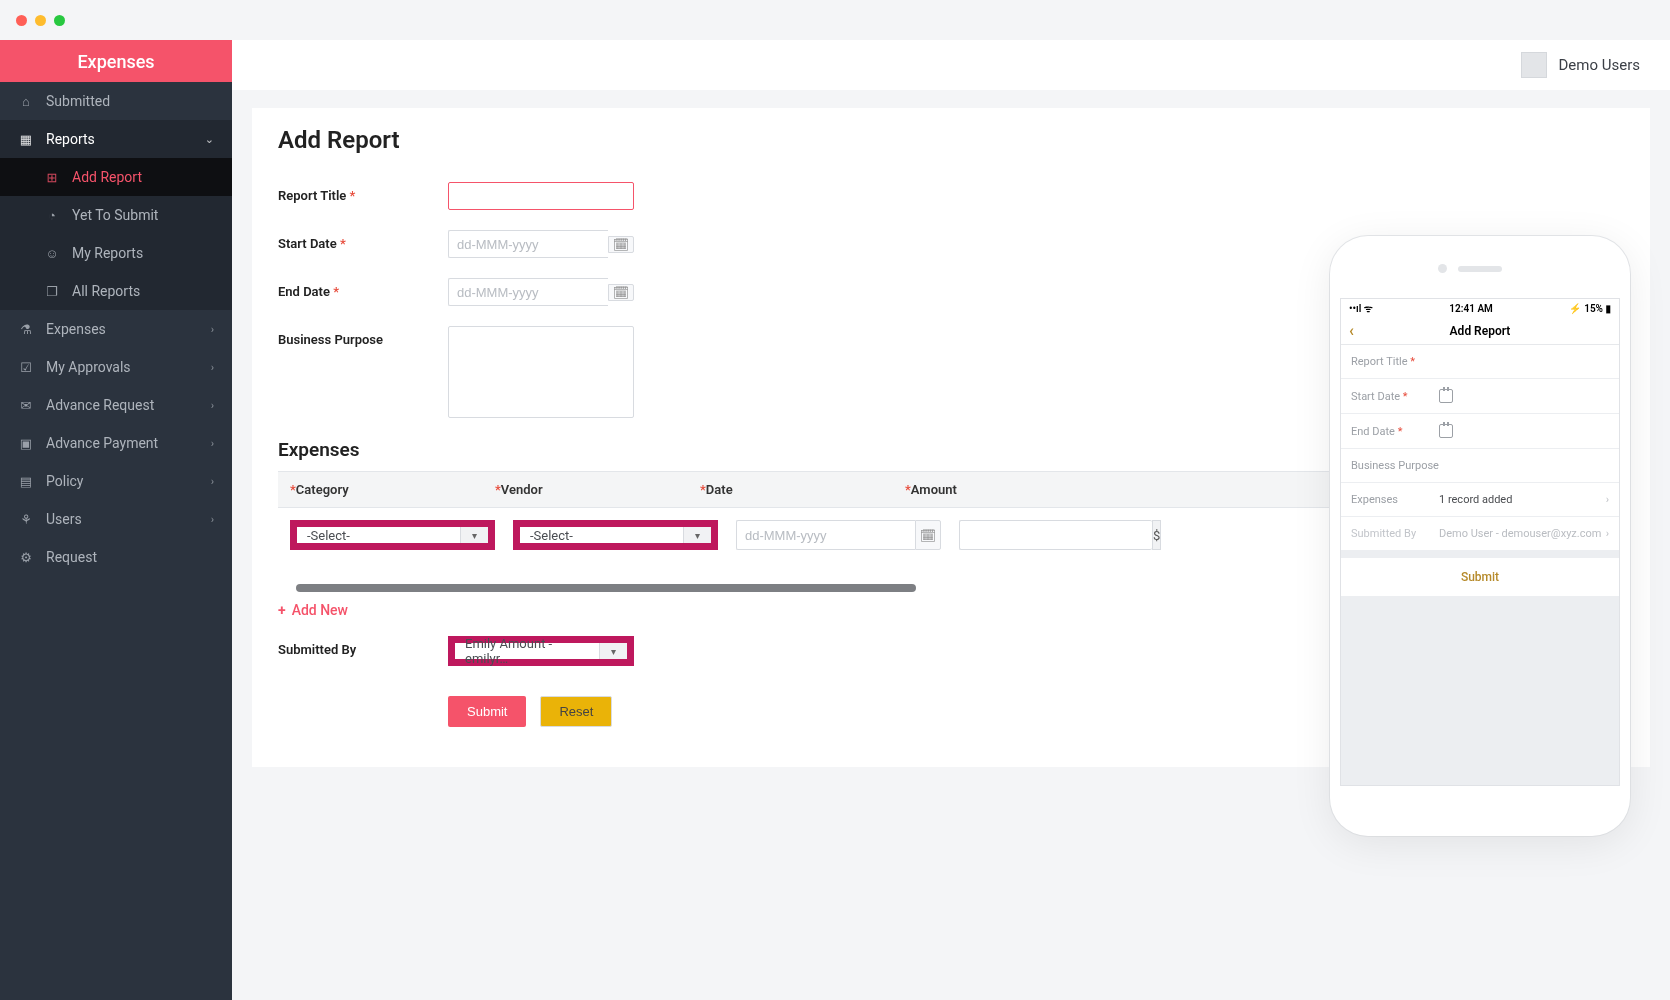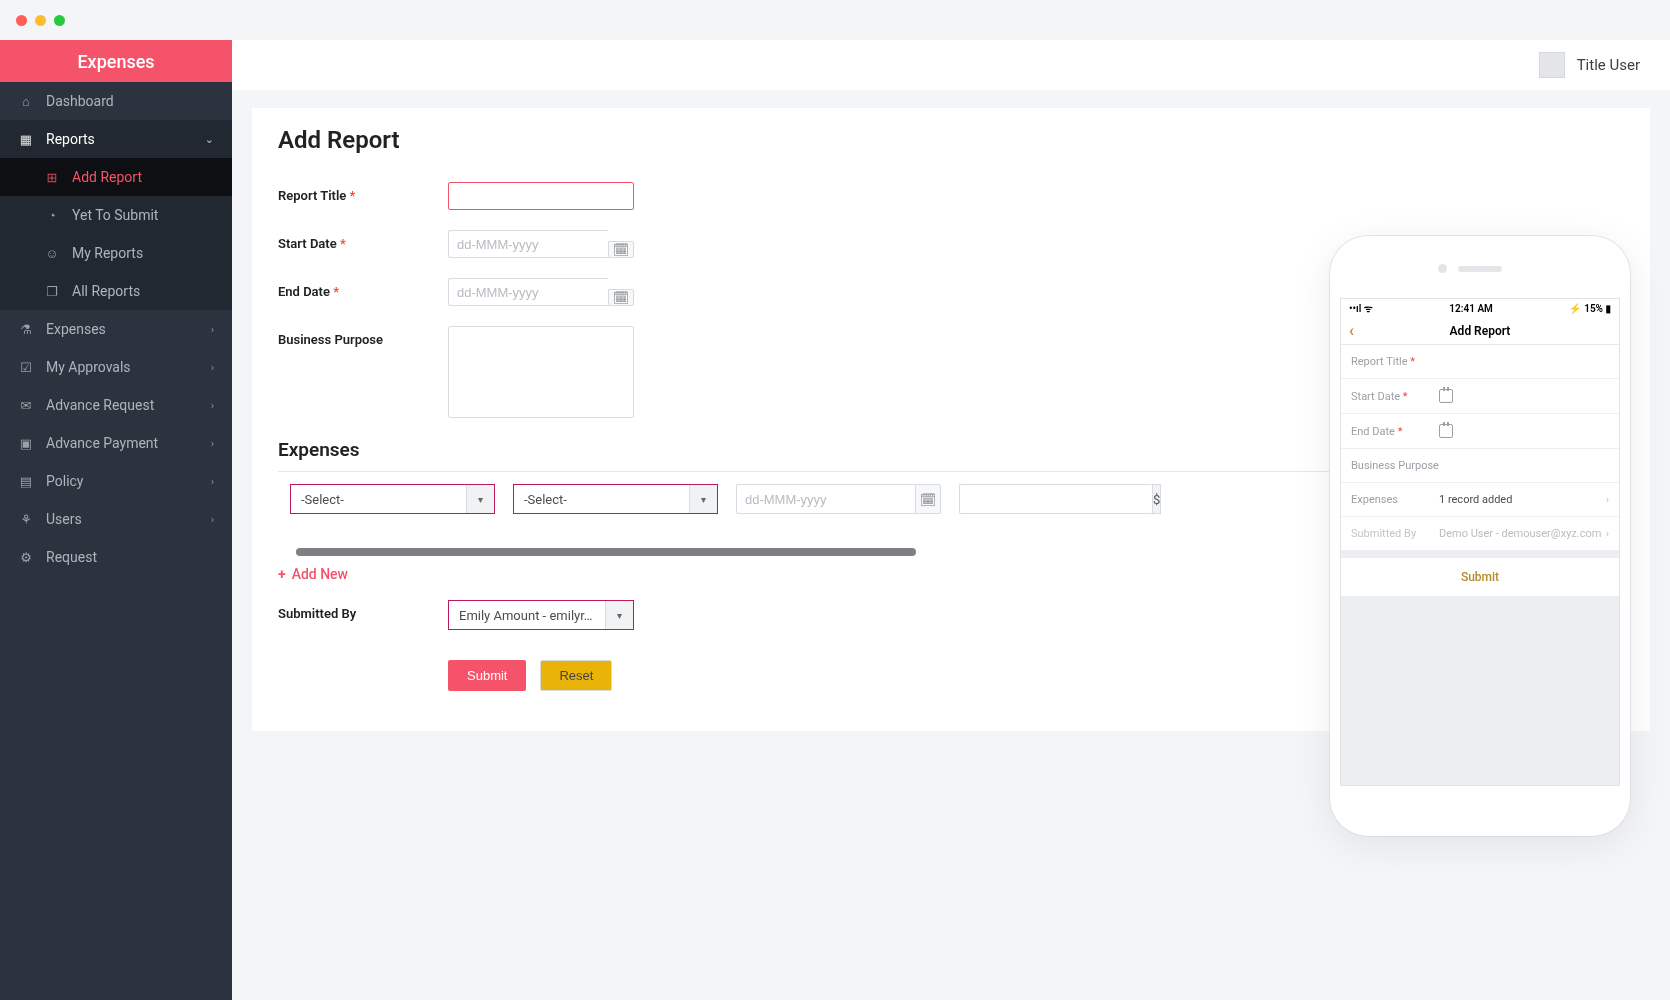--- a/index.html
+++ b/index.html
@@ -150,21 +150,21 @@
     color: #333;
     background: #fff;
     width: 186px;
   }
   .form-control::placeholder { color: #b8bcc2; }
   .input-highlight {
     border: 1px solid #f5536a !important;
   }
   .date-wrap {
     display: inline-flex;
-    align-items: flex-end;
+    align-items: center;
   }
   .date-wrap .form-control { width: 160px; border-right: none; border-radius: 2px 0 0 2px; }
   .date-btn {
     width: 26px;
     border: 1px solid #d8dbe0;
     border-left: 1px solid #d8dbe0;
     background: #f7f8fa;
     display: flex;
     align-items: center;
     justify-content: center;
@@ -206,21 +206,21 @@
     padding: 12px 12px 16px 12px;
     gap: 18px;
   }
   .col-cat { width: 205px; }
   .col-ven { width: 205px; }
   .col-date { width: 205px; }
   .col-amt { width: 195px; }
   .select-like {
     display: flex;
     align-items: center;
-    border: 1px solid #be185d;
+    border: 7px solid #be185d;
     height: 30px;
     font-size: 13px;
     color: #4a4d52;
     cursor: pointer;
     background: #fff;
   }
   .select-like .sel-text { flex:1; padding: 0 10px; }
   .select-like .sel-caret {
     width: 28px;
     height: 100%;
@@ -380,21 +380,21 @@
   <span class="traffic-dot dot-green"></span>
 </div>
 
 <div class="app">
 
   <aside class="sidebar">
     <div class="brand">Expenses</div>
 
     <div class="nav-item">
       <span class="nav-icon">⌂</span>
-      <span>Dashboard</span>
+      <span>Submitted</span>
     </div>
 
     <div class="nav-item active-group">
       <span class="nav-icon">▦</span>
       <span>Reports</span>
       <span class="chev">⌄</span>
     </div>
     <div class="sub-item selected">
       <span class="nav-icon">⊞</span>
       <span>Add Report</span>
@@ -444,21 +444,21 @@
     </div>
     <div class="nav-item">
       <span class="nav-icon">⚙</span>
       <span>Request</span>
     </div>
   </aside>
 
   <main class="main">
     <div class="topbar">
       <div class="avatar-sq"></div>
-      <span class="user-name">Title User</span>
+      <span class="user-name">Demo Users</span>
     </div>
 
     <div class="page-card">
       <h1 class="page-title">Add Report</h1>
 
       
       <div class="form-row">
         <div class="form-label">
           <span>Report Title</span> <span class="req">*</span>
         </div>
@@ -486,20 +486,27 @@
       </div>
 
       <div class="form-row">
         <div class="form-label">Business Purpose</div>
         <textarea class="form-control" style="width: 186px;"></textarea>
       </div>
 
       <h2 class="section-title">Expenses</h2>
 
       <div class="table-wrap">
+        <div class="thead-row">
+          <div class="col col-cat"><span class="req">*</span><span>Category</span></div>
+          <div class="col col-ven"><span class="req">*</span><span>Vendor</span></div>
+          <div class="col col-date"><span class="req">*</span><span>Date</span></div>
+          <div class="col col-amt"><span class="req">*</span><span>Amount</span></div>
+          <div class="col" style="flex:1;text-align:right">E</div>
+        </div>
         <div class="tbody-row table-inrow">
           <div class="col col-cat">
             <div class="select-like">
               <span class="sel-text">-Select-</span>
               <span class="sel-caret">▾</span>
             </div>
           </div>
           <div class="col col-ven">
             <div class="select-like">
               <span class="sel-text">-Select-</span>

